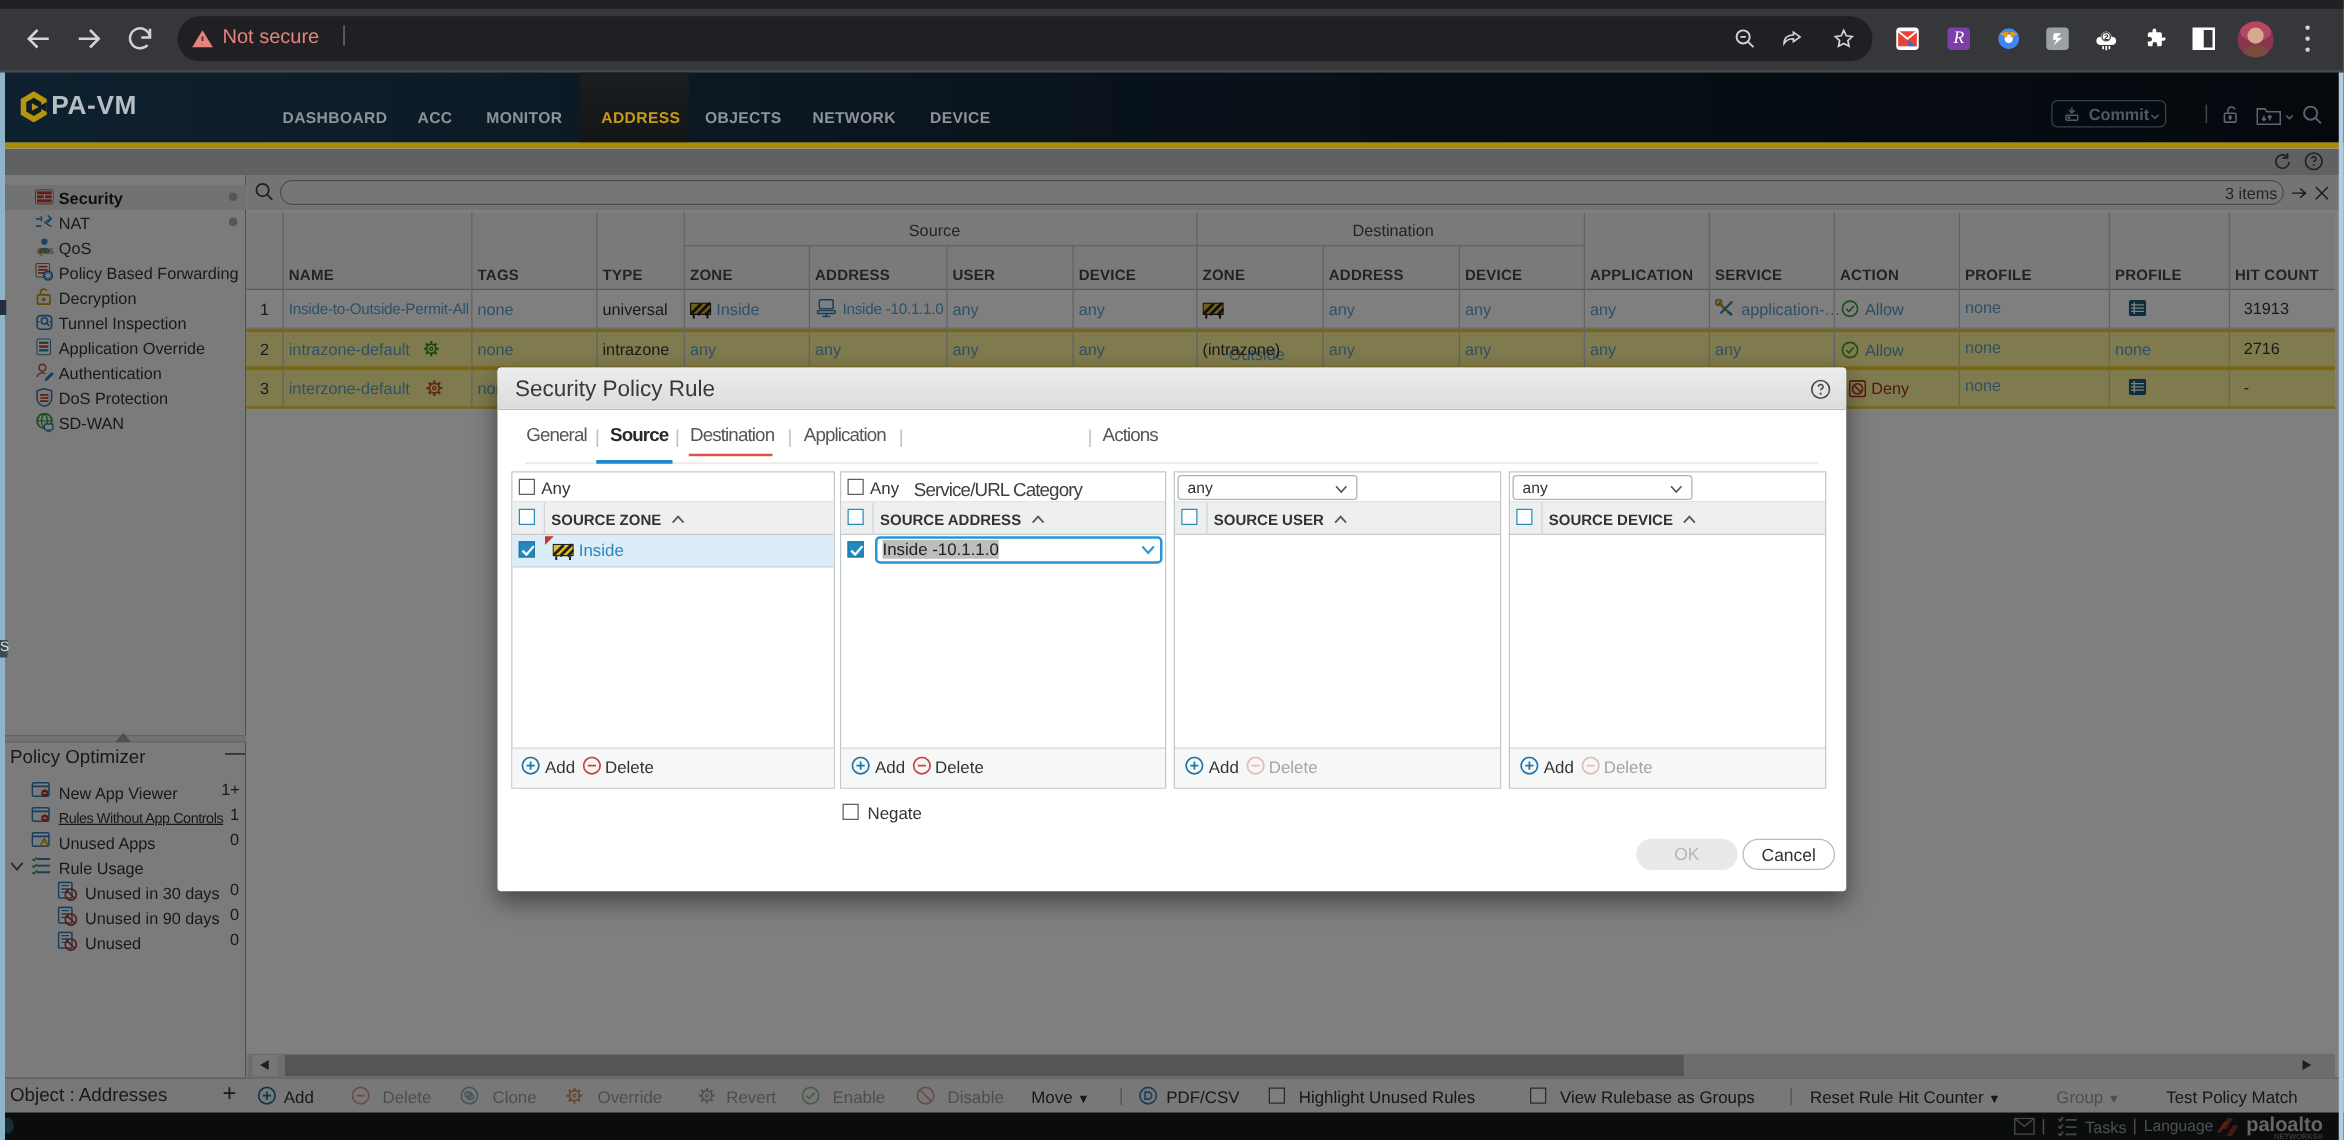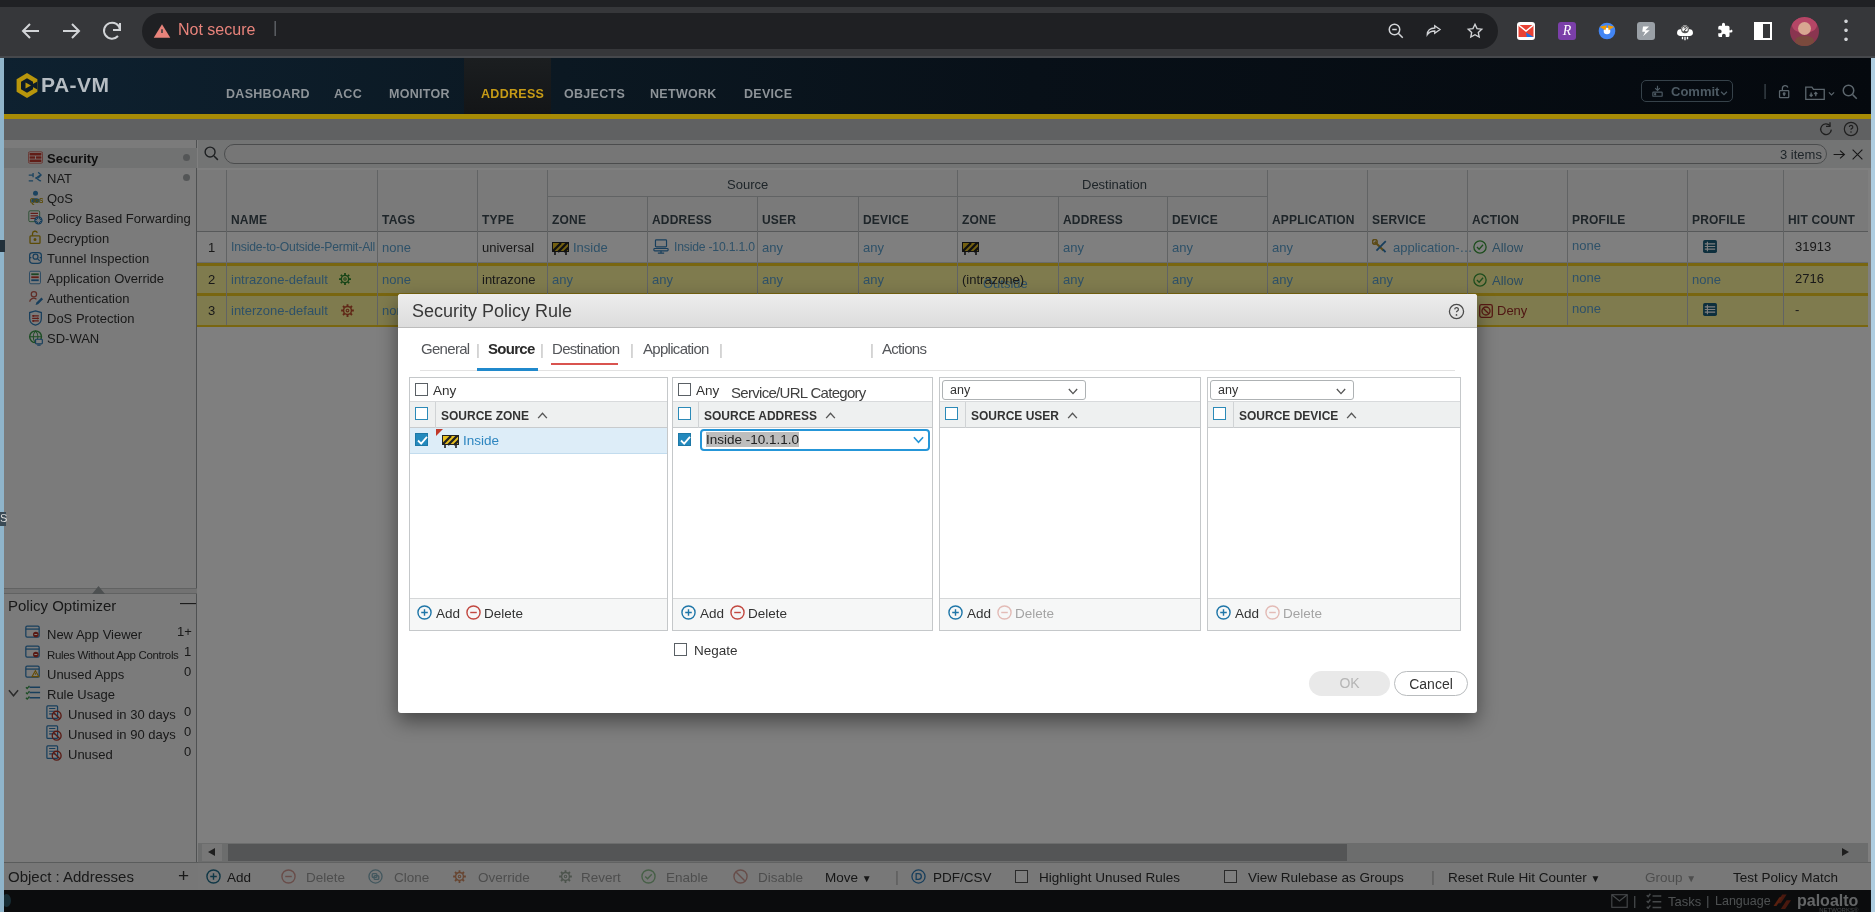--- a/index.html
+++ b/index.html
@@ -242,21 +242,21 @@
           <path d="M11.3 11h3.4" stroke="#fff" stroke-width="1.2"></path>
         </svg>
     <div class="sbitem" style="left:47px;top:487px;">New App Viewer</div>
     <div class="sbitem" style="left:177px;top:484px;">1+</div>
     <svg class="a" style="left:25px;top:505px" width="15" height="14" viewBox="0 0 18 16">
           <rect x="1" y="1" width="16" height="13" rx="1.5" fill="none" stroke="#2e7cb8" stroke-width="1.5"></rect>
           <path d="M1 4.5h16" stroke="#2e7cb8" stroke-width="1.5"></path>
           <circle cx="13" cy="11" r="3.4" fill="#b03328"></circle>
           <path d="M11.3 11h3.4" stroke="#fff" stroke-width="1.2"></path>
         </svg>
-    <div class="sbitem" style="left:47px;top:509px;font-size:11.5px;letter-spacing:-0.35px;">Rules Without App Controls</div>
+    <div class="sbitem" style="left:47px;top:509px;font-size:11.5px;letter-spacing:-0.35px;text-decoration:underline;">Rules Without App Controls</div>
     <div class="sbitem" style="left:184px;top:504px;">1</div>
     <svg class="a" style="left:25px;top:525px" width="15" height="14" viewBox="0 0 18 16">
           <rect x="1" y="1" width="16" height="13" rx="1.5" fill="none" stroke="#2e7cb8" stroke-width="1.5"></rect>
           <path d="M1 4.5h16" stroke="#2e7cb8" stroke-width="1.5"></path>
           <path d="M12.5 6.5l4 7h-8z" fill="none" stroke="#c8980c" stroke-width="1.4"></path>
           <path d="M12.5 9.3v2" stroke="#c8980c" stroke-width="1.2"></path>
         </svg>
     <div class="sbitem" style="left:47px;top:527px;">Unused Apps</div>
     <div class="sbitem" style="left:184px;top:524px;">0</div>
     <svg class="a" style="left:8px;top:549px" width="11" height="8" viewBox="0 0 12 8" fill="none" stroke="#555" stroke-width="1.6">

